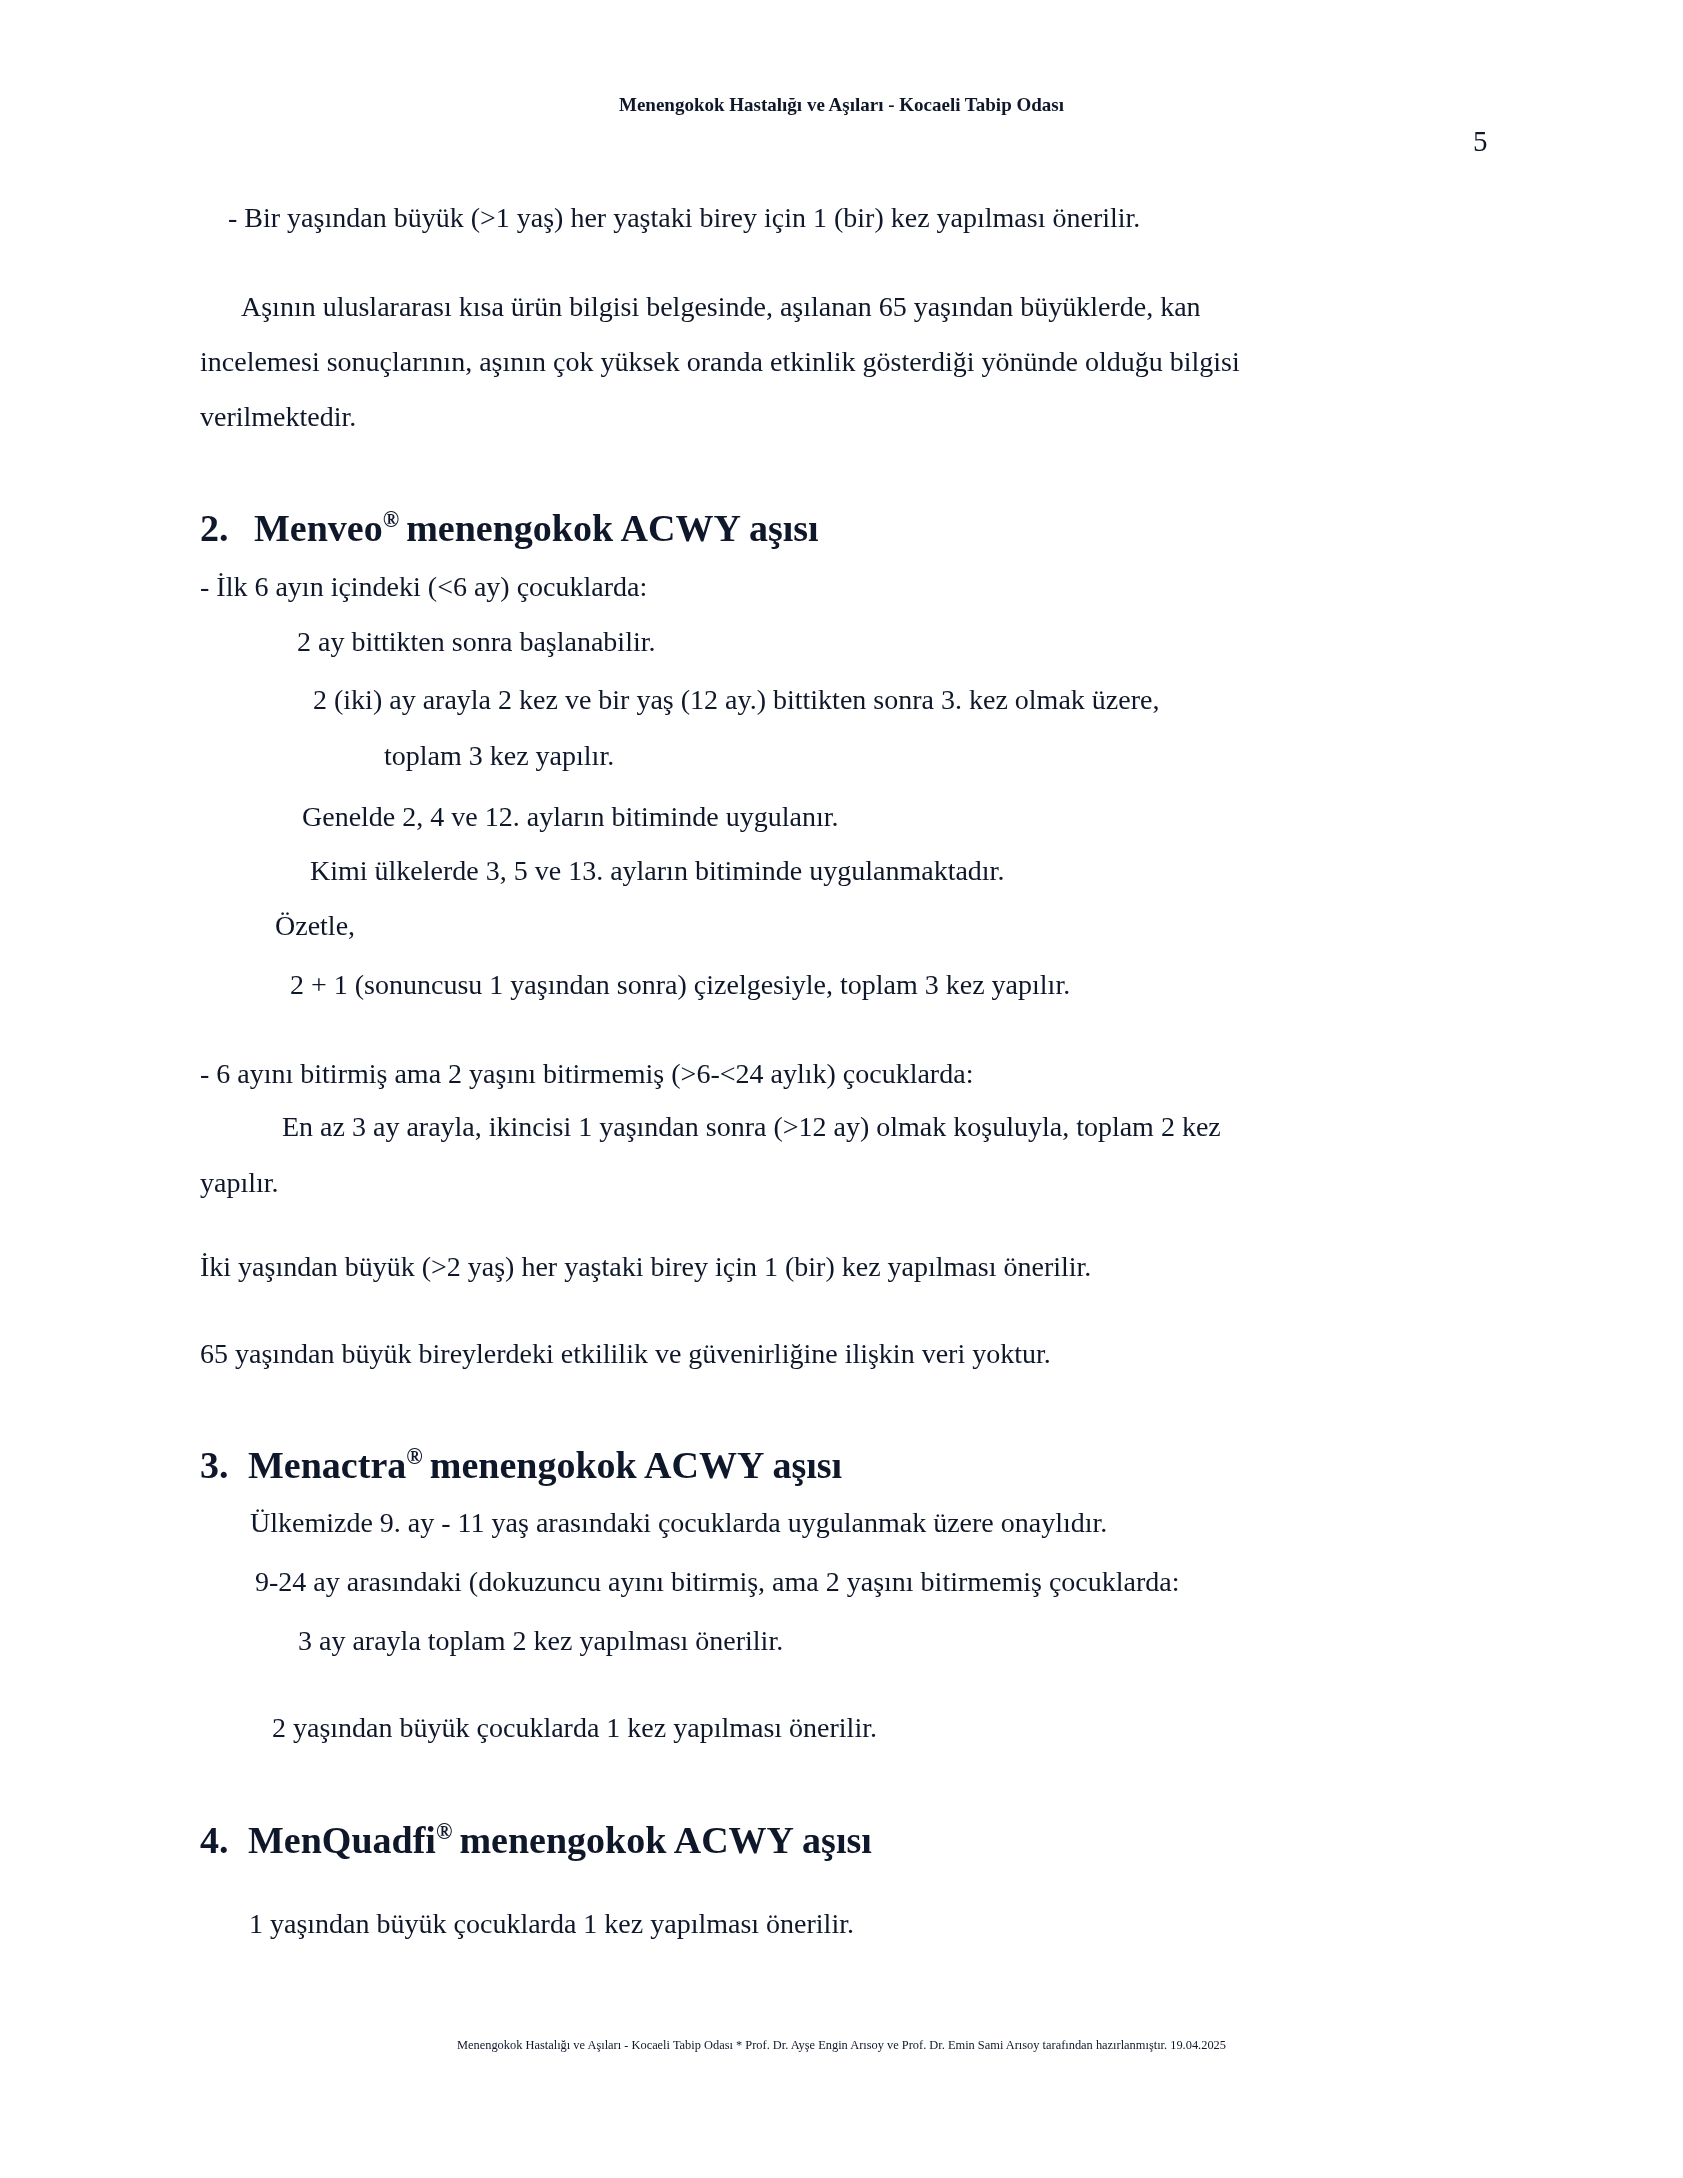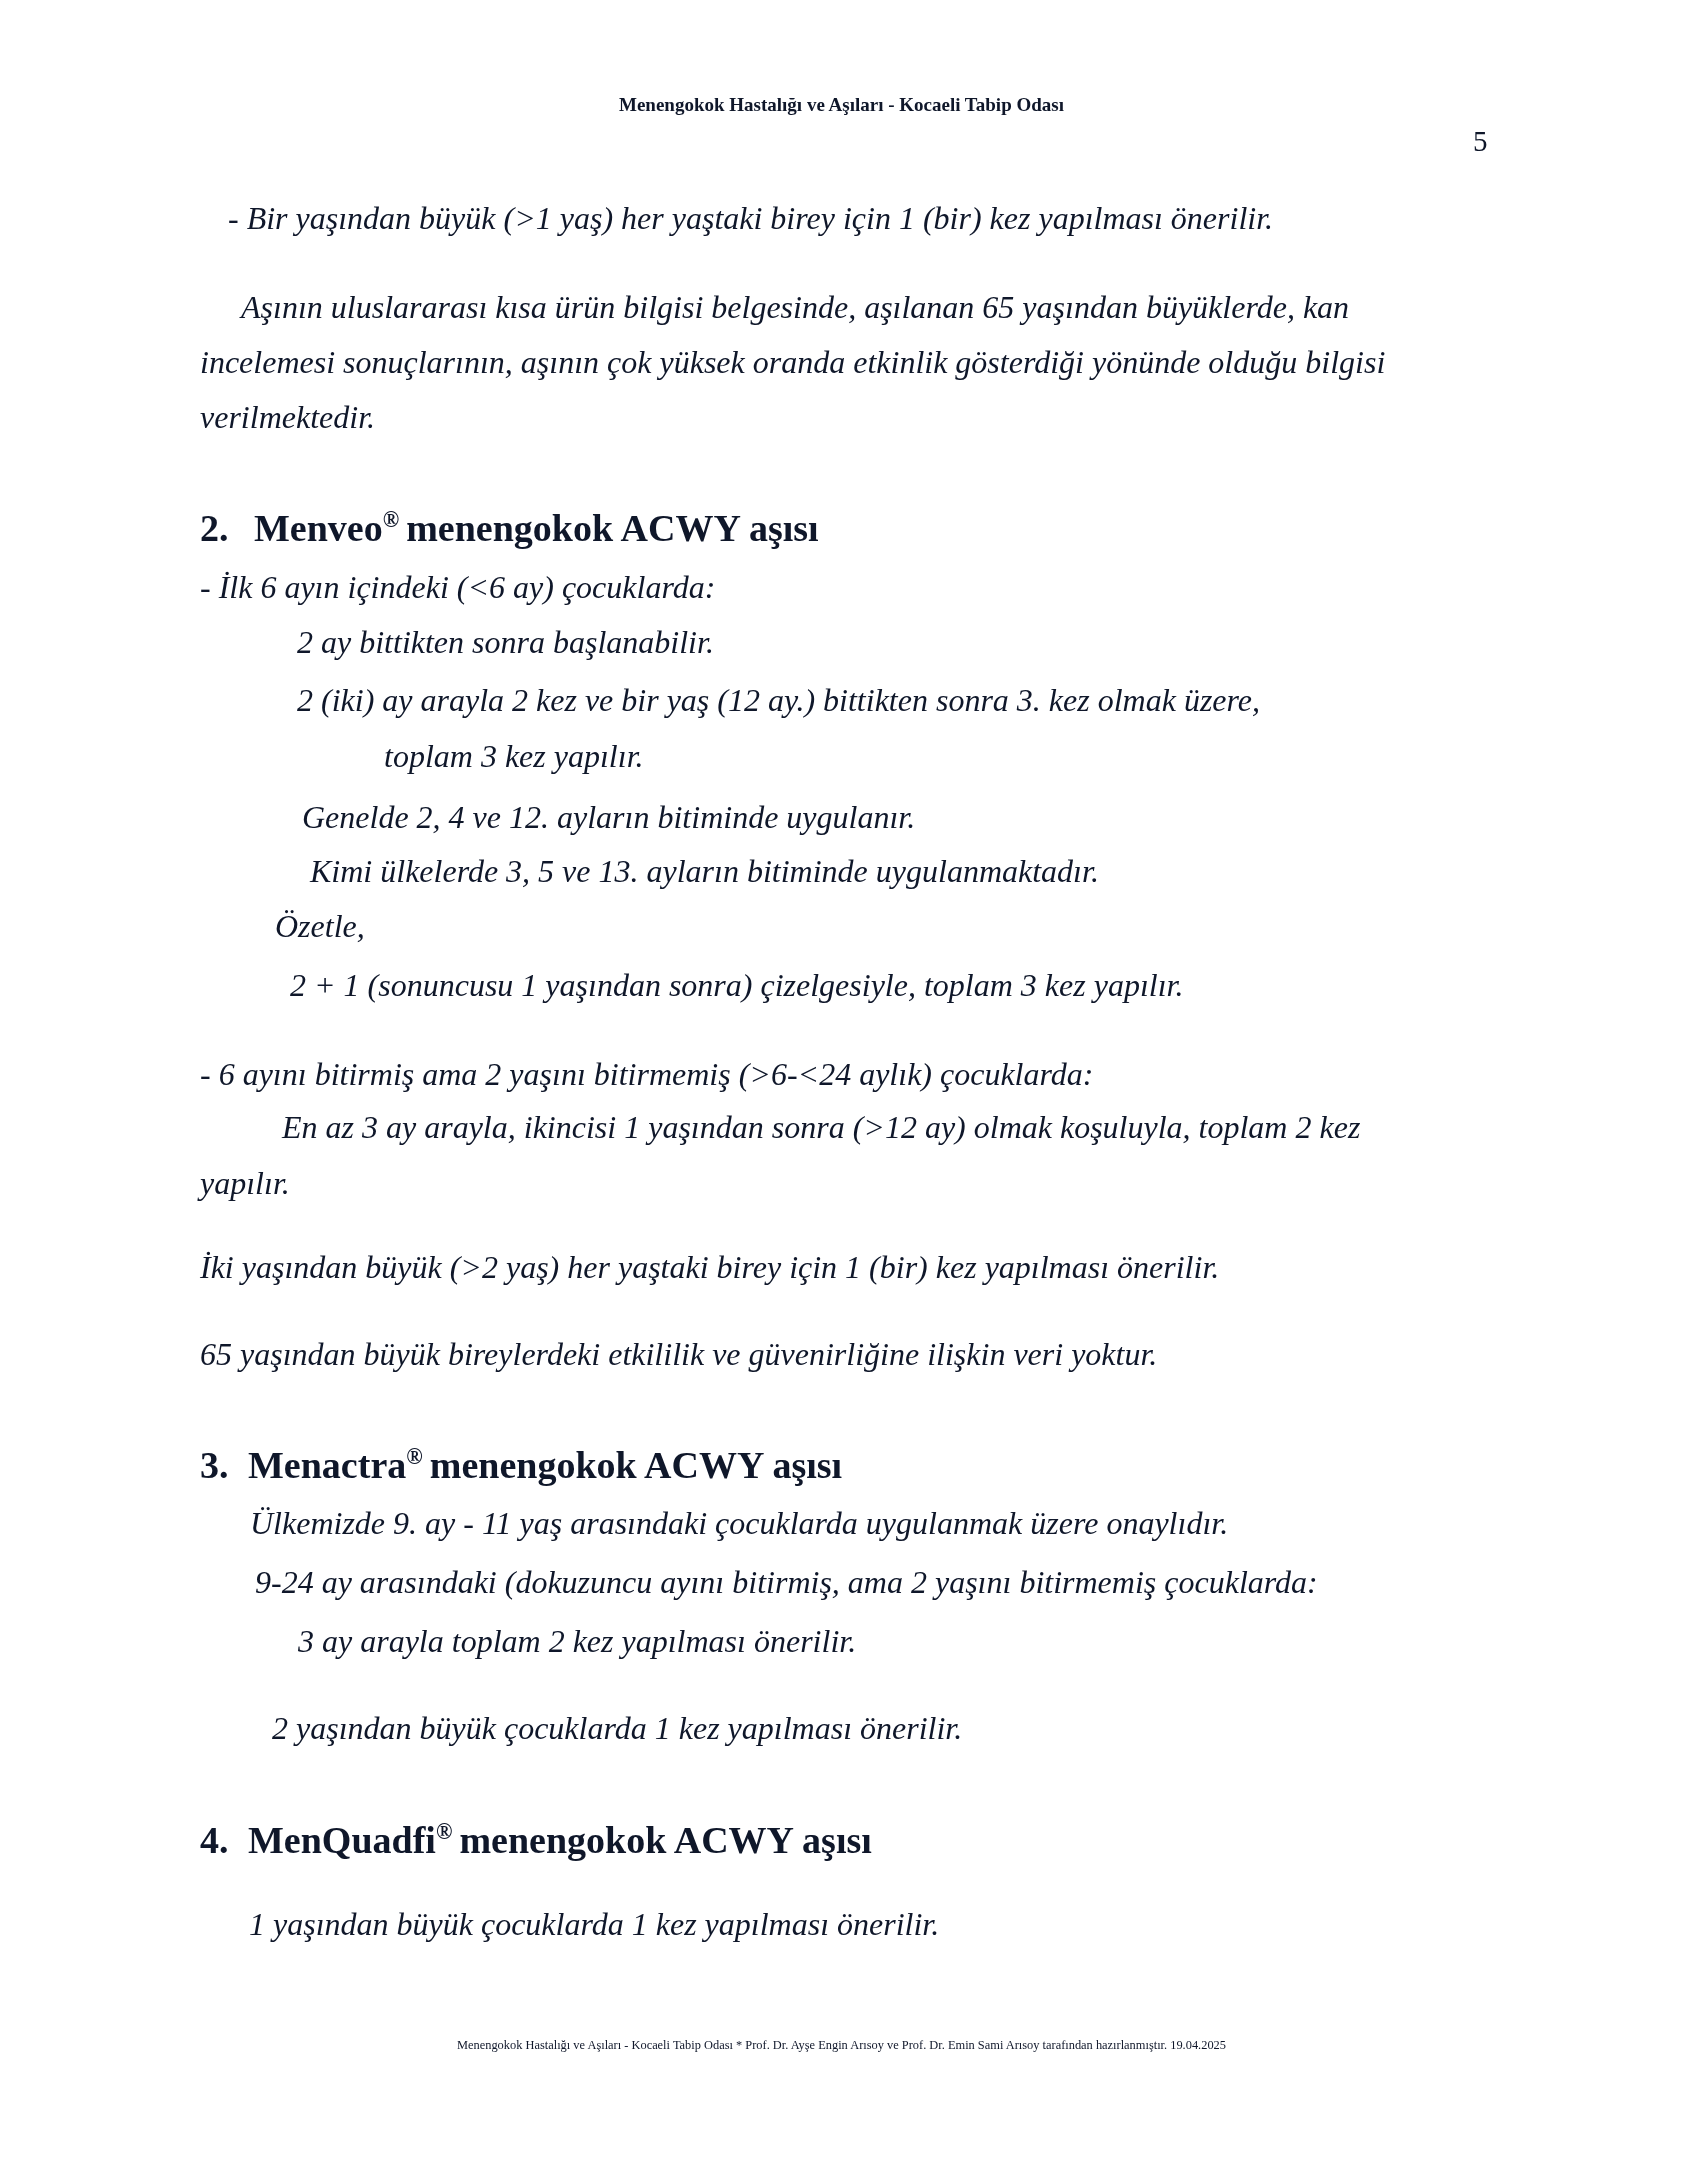--- a/index.html
+++ b/index.html
@@ -22,24 +22,23 @@
     white-space:nowrap;
   }
   .pagenum{
     position:absolute;
     left:1473px;
     top:125px;
     font-size:29px;
   }
   .bl{
     position:absolute;
-    font-size:32px;
+    font-size:28px;
     line-height:34px;
     white-space:nowrap;
-    font-style:italic;
   }
   .hl{
     position:absolute;
     font-size:38px;
     line-height:36px;
     font-weight:bold;
     white-space:nowrap;
   }
   .hnum{display:inline-block;width:54px;}
   .hnum.narrow{width:48px;}
@@ -67,21 +66,21 @@
   <div class="bl" style="top:290px;left:241px;">Aşının uluslararası kısa ürün bilgisi belgesinde, aşılanan 65 yaşından büyüklerde, kan</div>
   <div class="bl" style="top:345px;left:200px;">incelemesi sonuçlarının, aşının çok yüksek oranda etkinlik gösterdiği yönünde olduğu bilgisi</div>
   <div class="bl" style="top:400px;left:200px;">verilmektedir.</div>
 
   <div class="hl" style="top:510px;left:200px;">
     <span class="hnum">2.</span><span>Menveo</span><sup class="reg">®</sup><span class="hrest">menengokok ACWY aşısı</span>
   </div>
 
   <div class="bl" style="top:570px;left:200px;text-align:right;">- İlk 6 ayın içindeki (&lt;6 ay) çocuklarda:</div>
   <div class="bl" style="top:625px;left:297px;">2 ay bittikten sonra başlanabilir.</div>
-  <div class="bl" style="top:683px;left:297px;">2 (iki) ay arayla 2 kez ve bir yaş (12 ay.) bittikten sonra 3. kez olmak üzere,</div>
+  <div class="bl" style="top:683px;left:313px;">2 (iki) ay arayla 2 kez ve bir yaş (12 ay.) bittikten sonra 3. kez olmak üzere,</div>
   <div class="bl" style="top:739px;left:384px;">toplam 3 kez yapılır.</div>
   <div class="bl" style="top:800px;left:302px;">Genelde 2, 4 ve 12. ayların bitiminde uygulanır.</div>
   <div class="bl" style="top:854px;left:310px;">Kimi ülkelerde 3, 5 ve 13. ayların bitiminde uygulanmaktadır.</div>
   <div class="bl" style="top:909px;left:275px;">Özetle,</div>
   <div class="bl" style="top:968px;left:290px;">2 + 1 (sonuncusu 1 yaşından sonra) çizelgesiyle, toplam 3 kez yapılır.</div>
 
   <div class="bl" style="top:1057px;left:200px;">- 6 ayını bitirmiş ama 2 yaşını bitirmemiş (&gt;6-&lt;24 aylık) çocuklarda:</div>
   <div class="bl" style="top:1110px;left:282px;">En az 3 ay arayla, ikincisi 1 yaşından sonra (&gt;12 ay) olmak koşuluyla, toplam 2 kez</div>
   <div class="bl" style="top:1166px;left:200px;">yapılır.</div>
 

